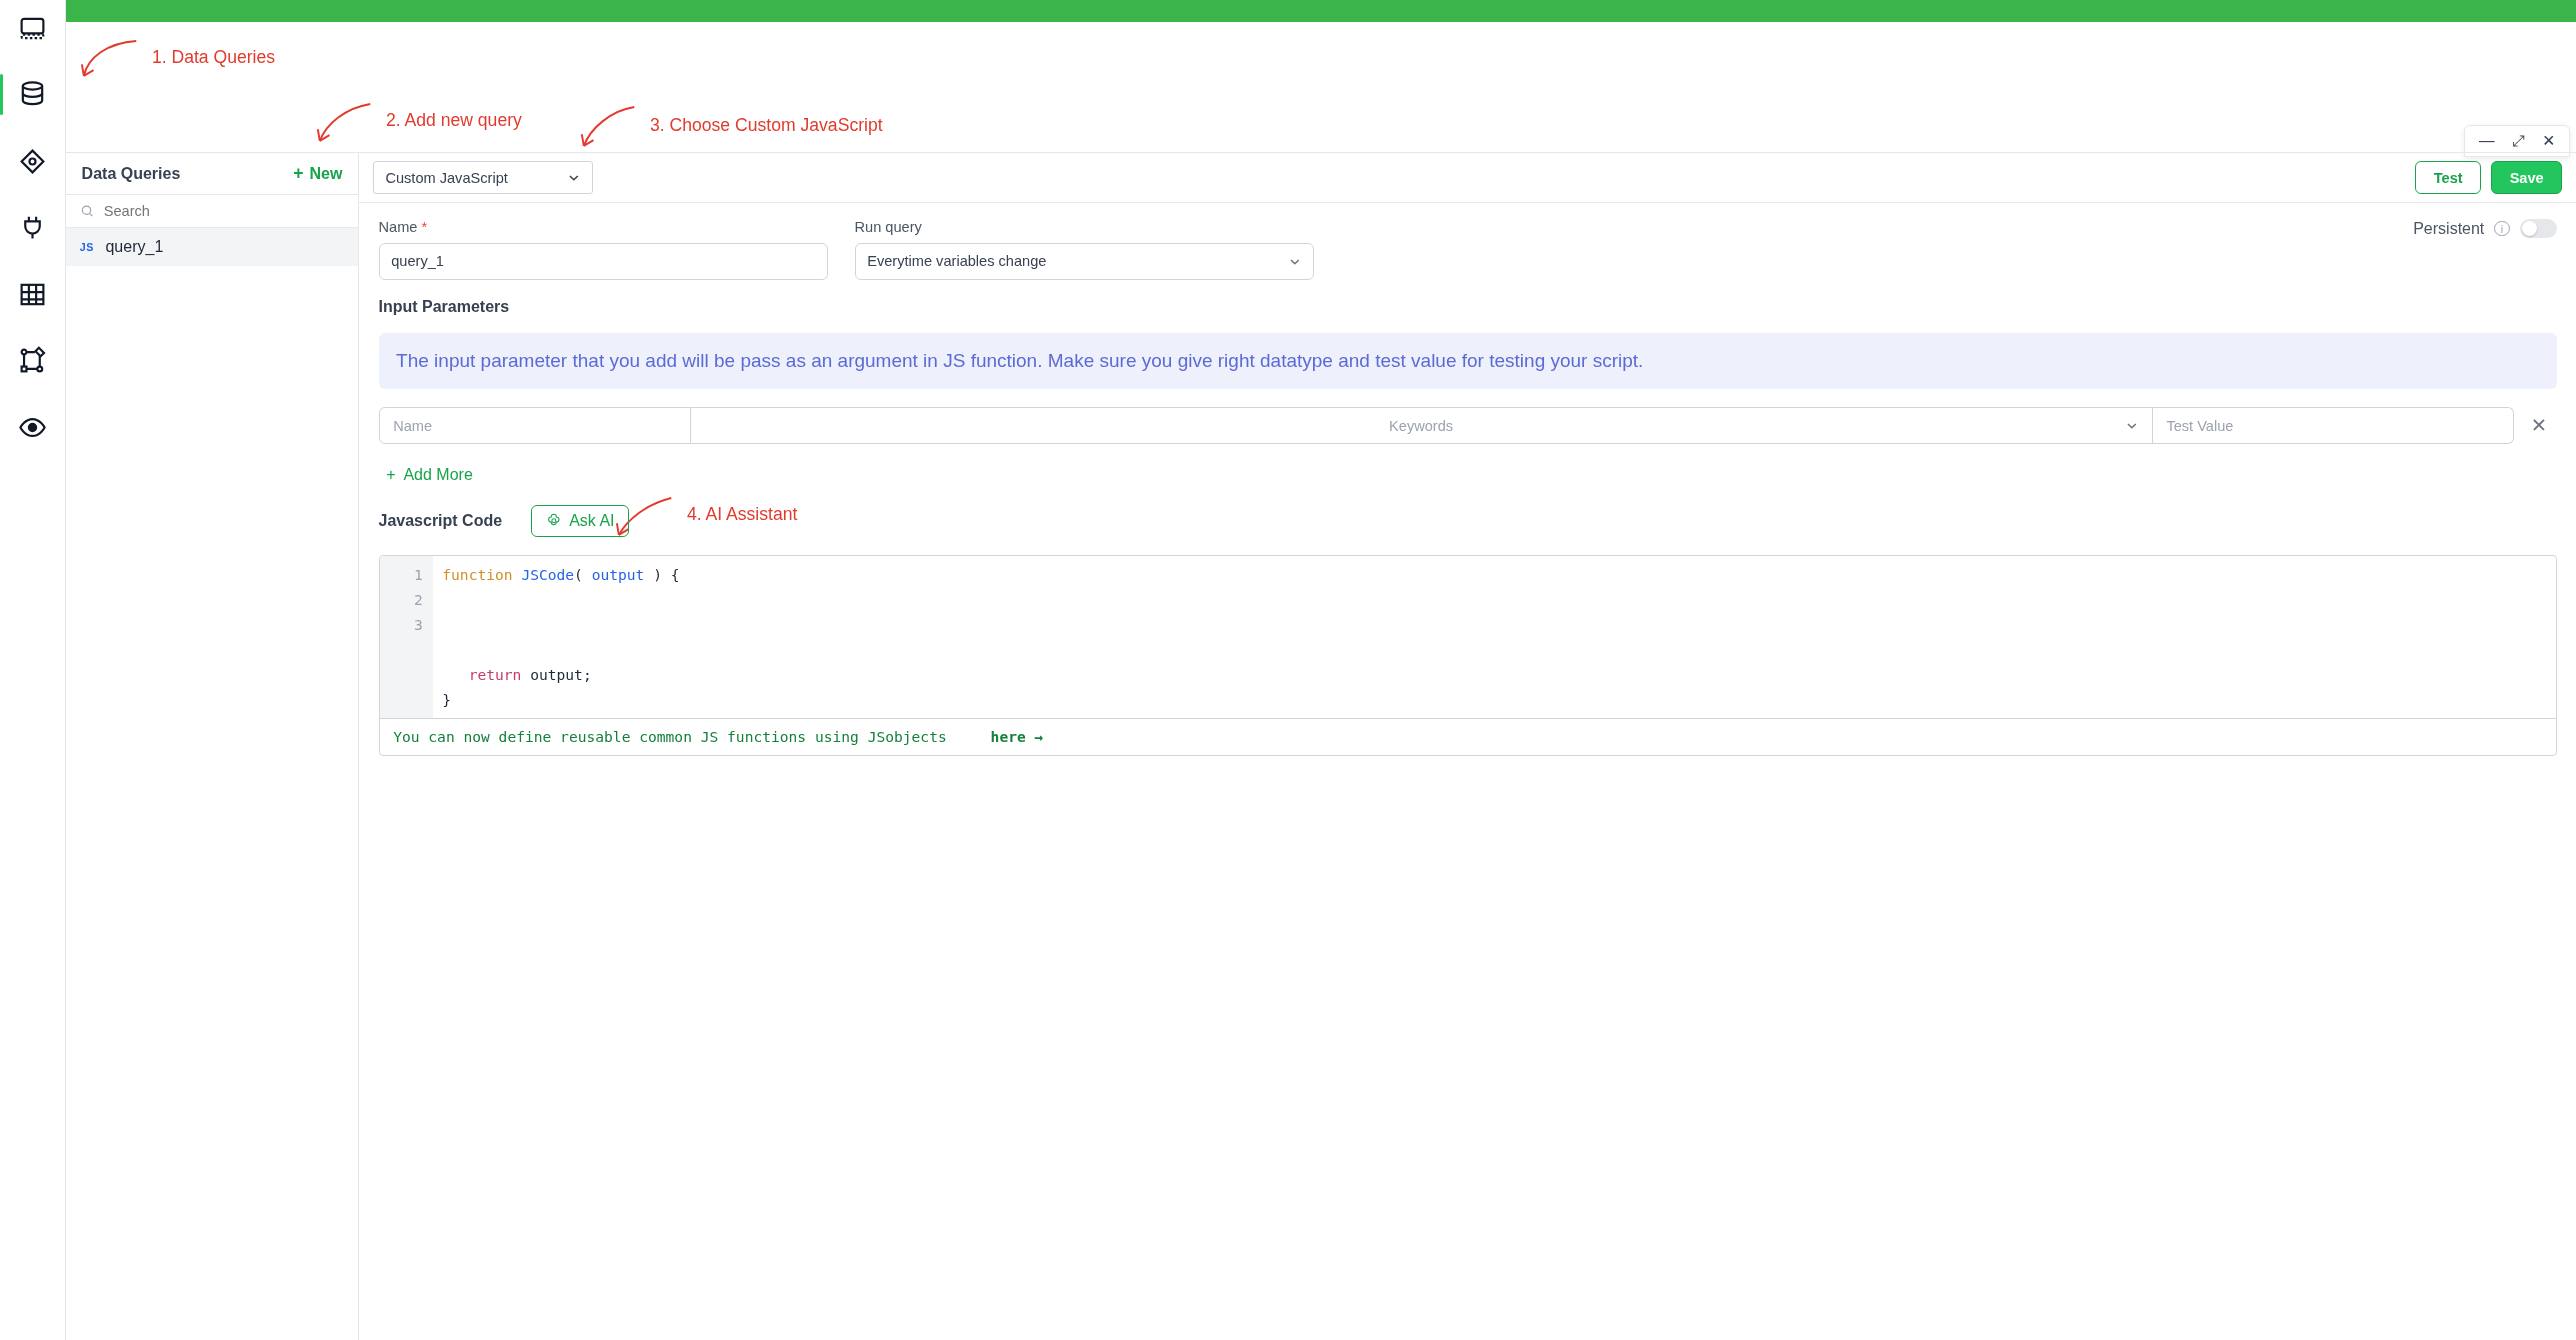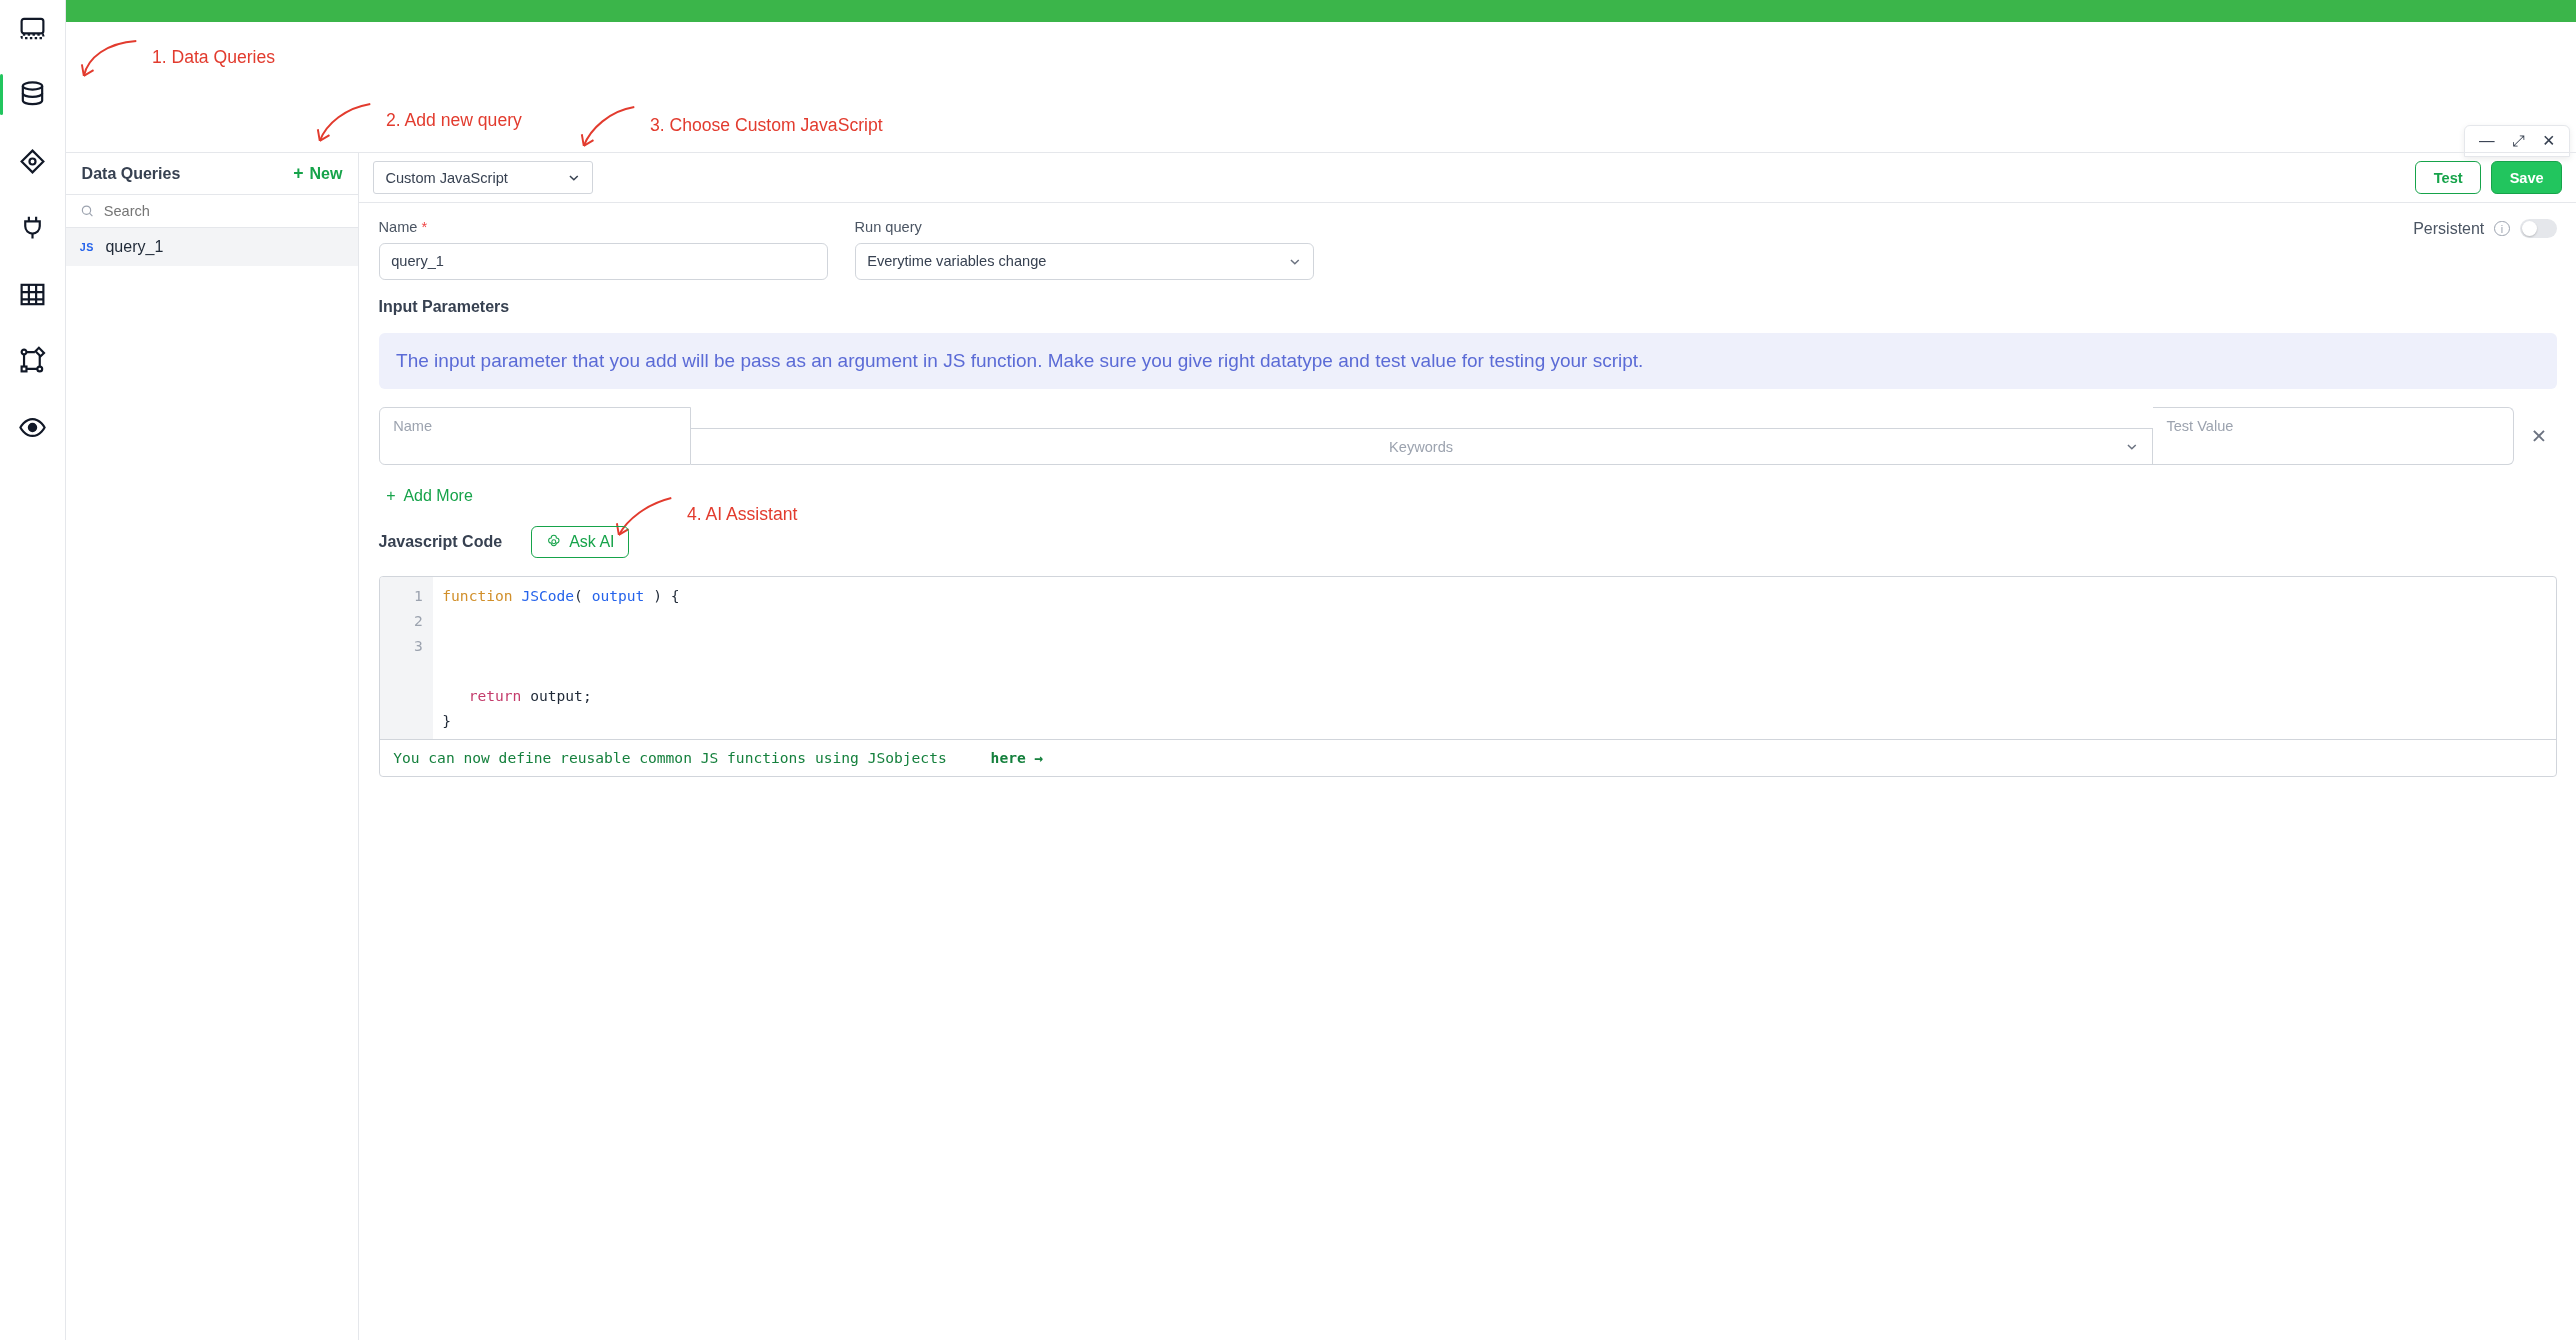--- a/index.html
+++ b/index.html
@@ -98,21 +98,21 @@
 
   .section-title{ font-weight:600; color:#374151; }
 
   .notice{
     background:#eef0fb; color:#5b6bd6; padding:13.7px 17.6px; border-radius:5.9px; font-size:19px; line-height:1.5;
   }
 
   .paramrow{ display:flex; gap:0; align-items:stretch;}
   .paramrow .p{ border:1px solid #d1d5db; padding:9.8px 13.7px; font-size:14.6px; color:#9ca3af;}
   .paramrow .p.name{ width:312px; border-radius:5.9px 0 0 5.9px;}
-  .paramrow .p.kw{ flex:1; display:flex; justify-content:space-between; align-items:center; border-left:none; text-align:center; justify-content:center; position:relative;margin-top:21px;}
+  .paramrow .p.kw{ flex:1; display:flex; justify-content:space-between; align-items:center; border-left:none; text-align:center; justify-content:center; position:relative;}
   .paramrow .p.kw .chev{ position:absolute; right:13.7px;}
   .paramrow .p.tv{ width:361px; border-left:none; border-radius:0 5.9px 5.9px 0;}
   .paramrow .del{ width:35px; display:flex; align-items:center; justify-content:center; color:#6b7280; cursor:pointer; font-size:19.5px; margin-left:7.8px;}
 
   .addmore{ color:#16a34a; font-weight:500; display:flex; gap:7.8px; align-items:center; cursor:pointer; padding:3.9px 7.8px;}
   
   .codehead{ display:flex; align-items:center; gap:29px;}
   .askai{
     border:1px solid #16a34a; color:#16a34a; border-radius:5.9px; padding:5.9px 13.7px; display:flex; gap:7.8px; align-items:center; cursor:pointer; font-weight:500;
   }

